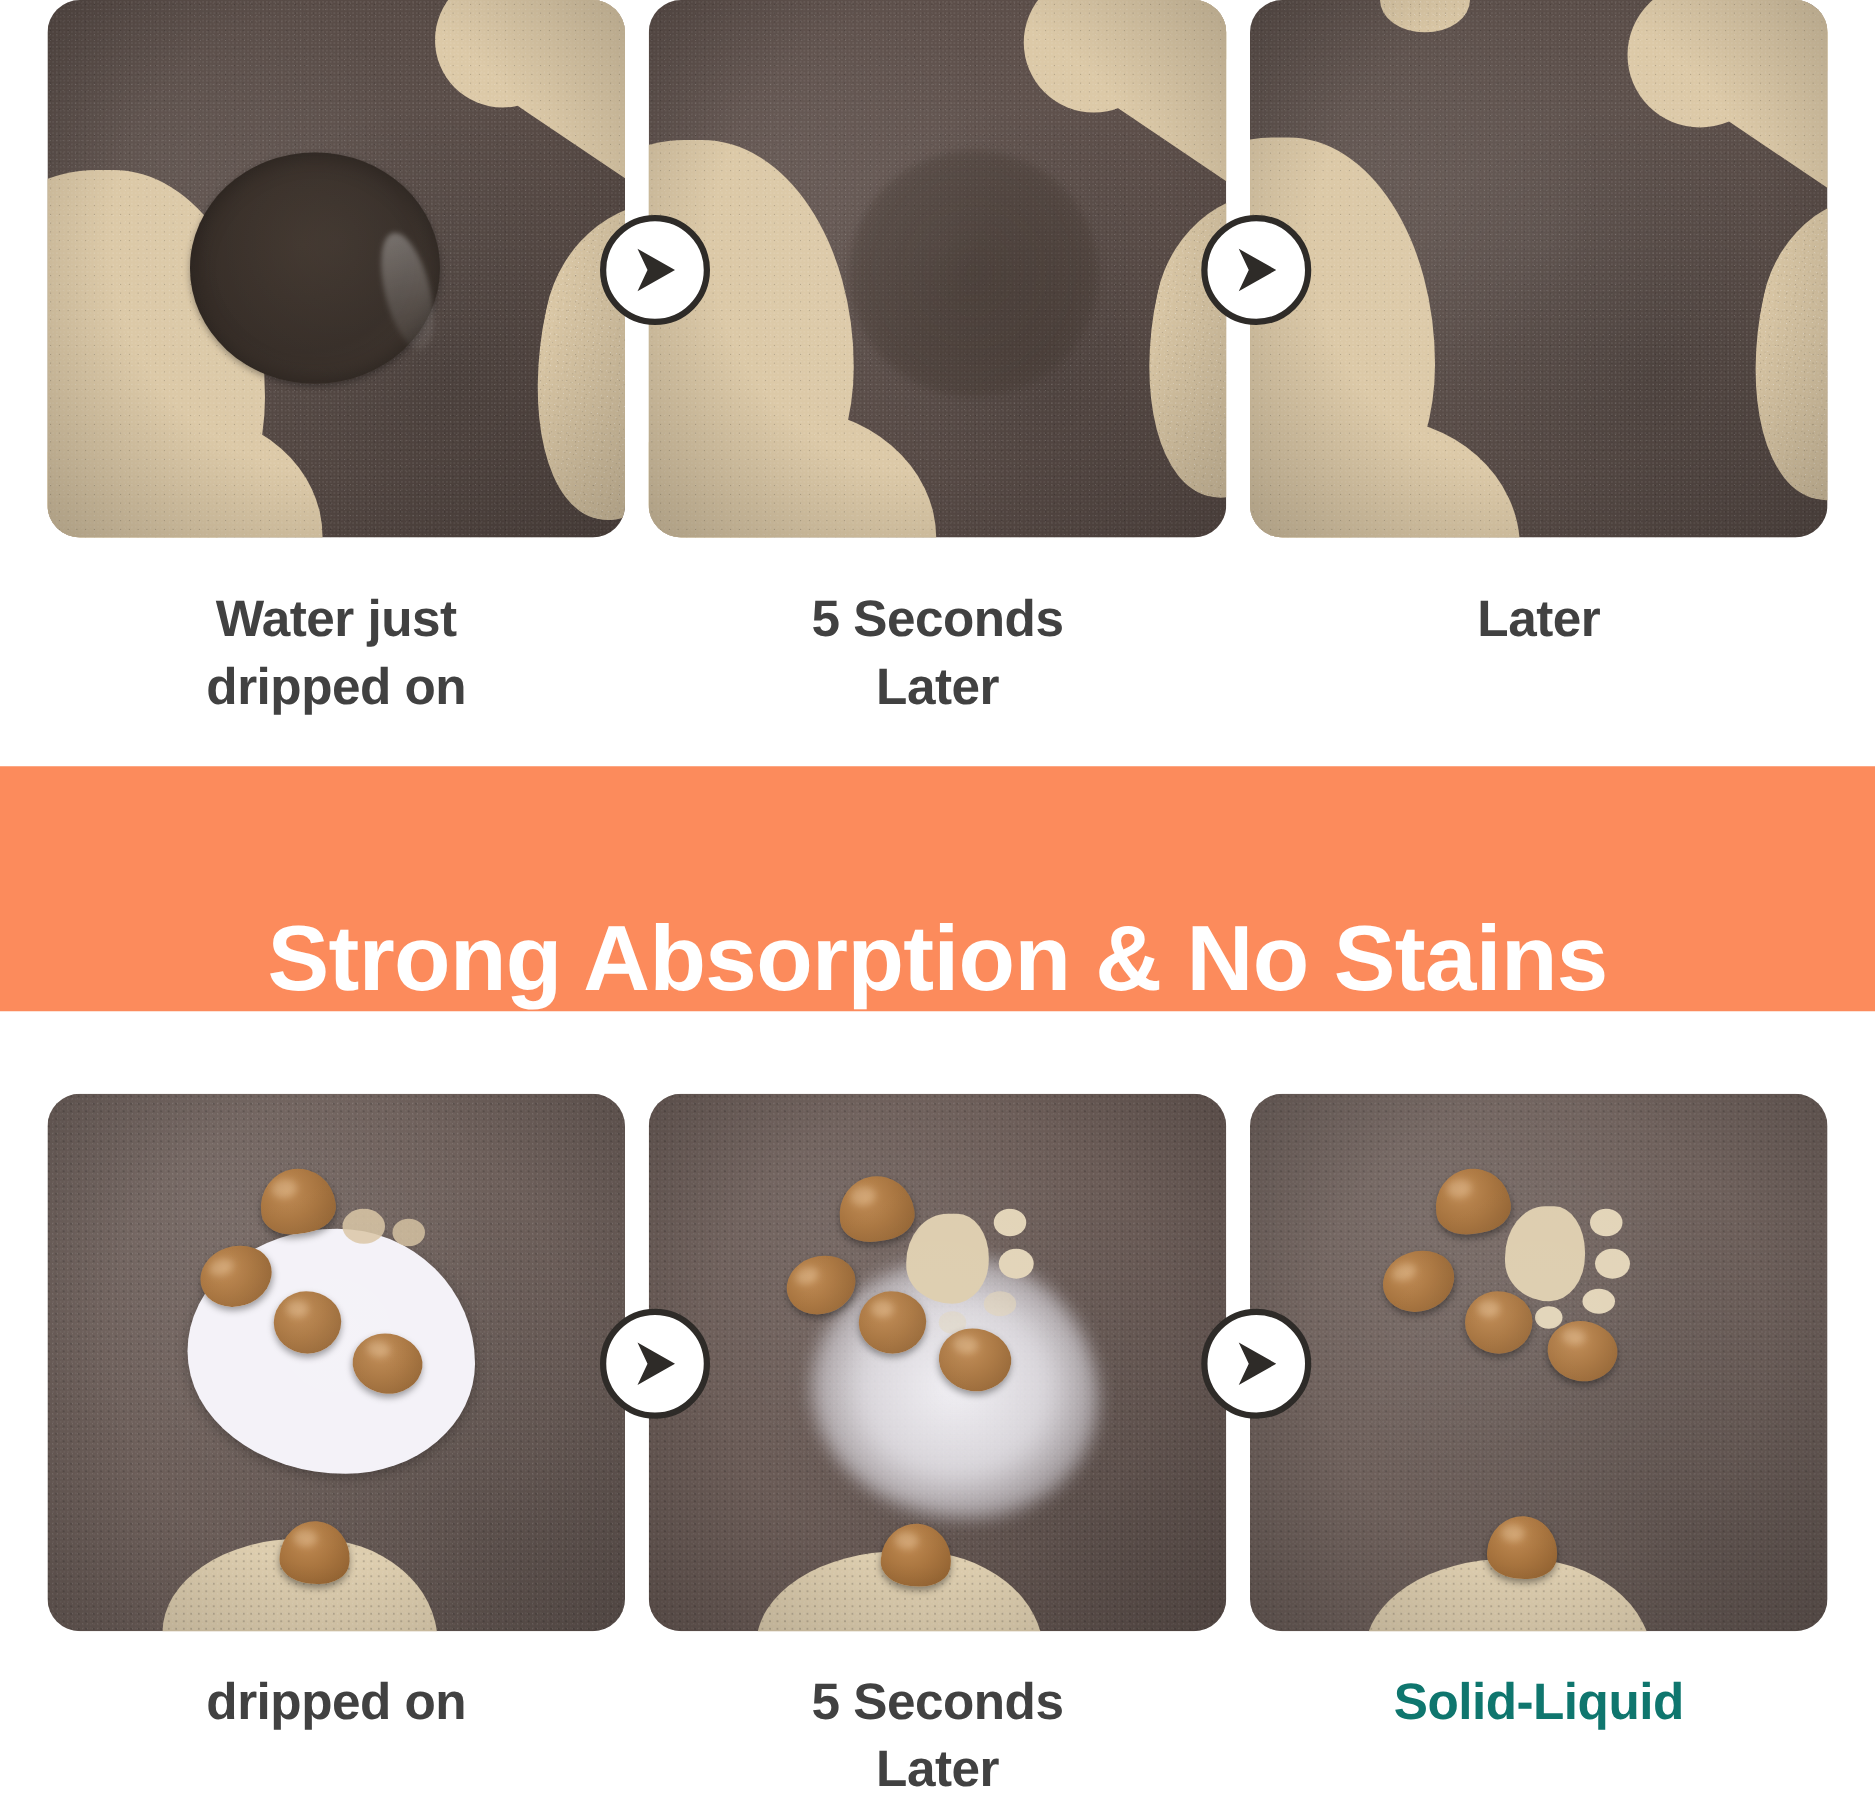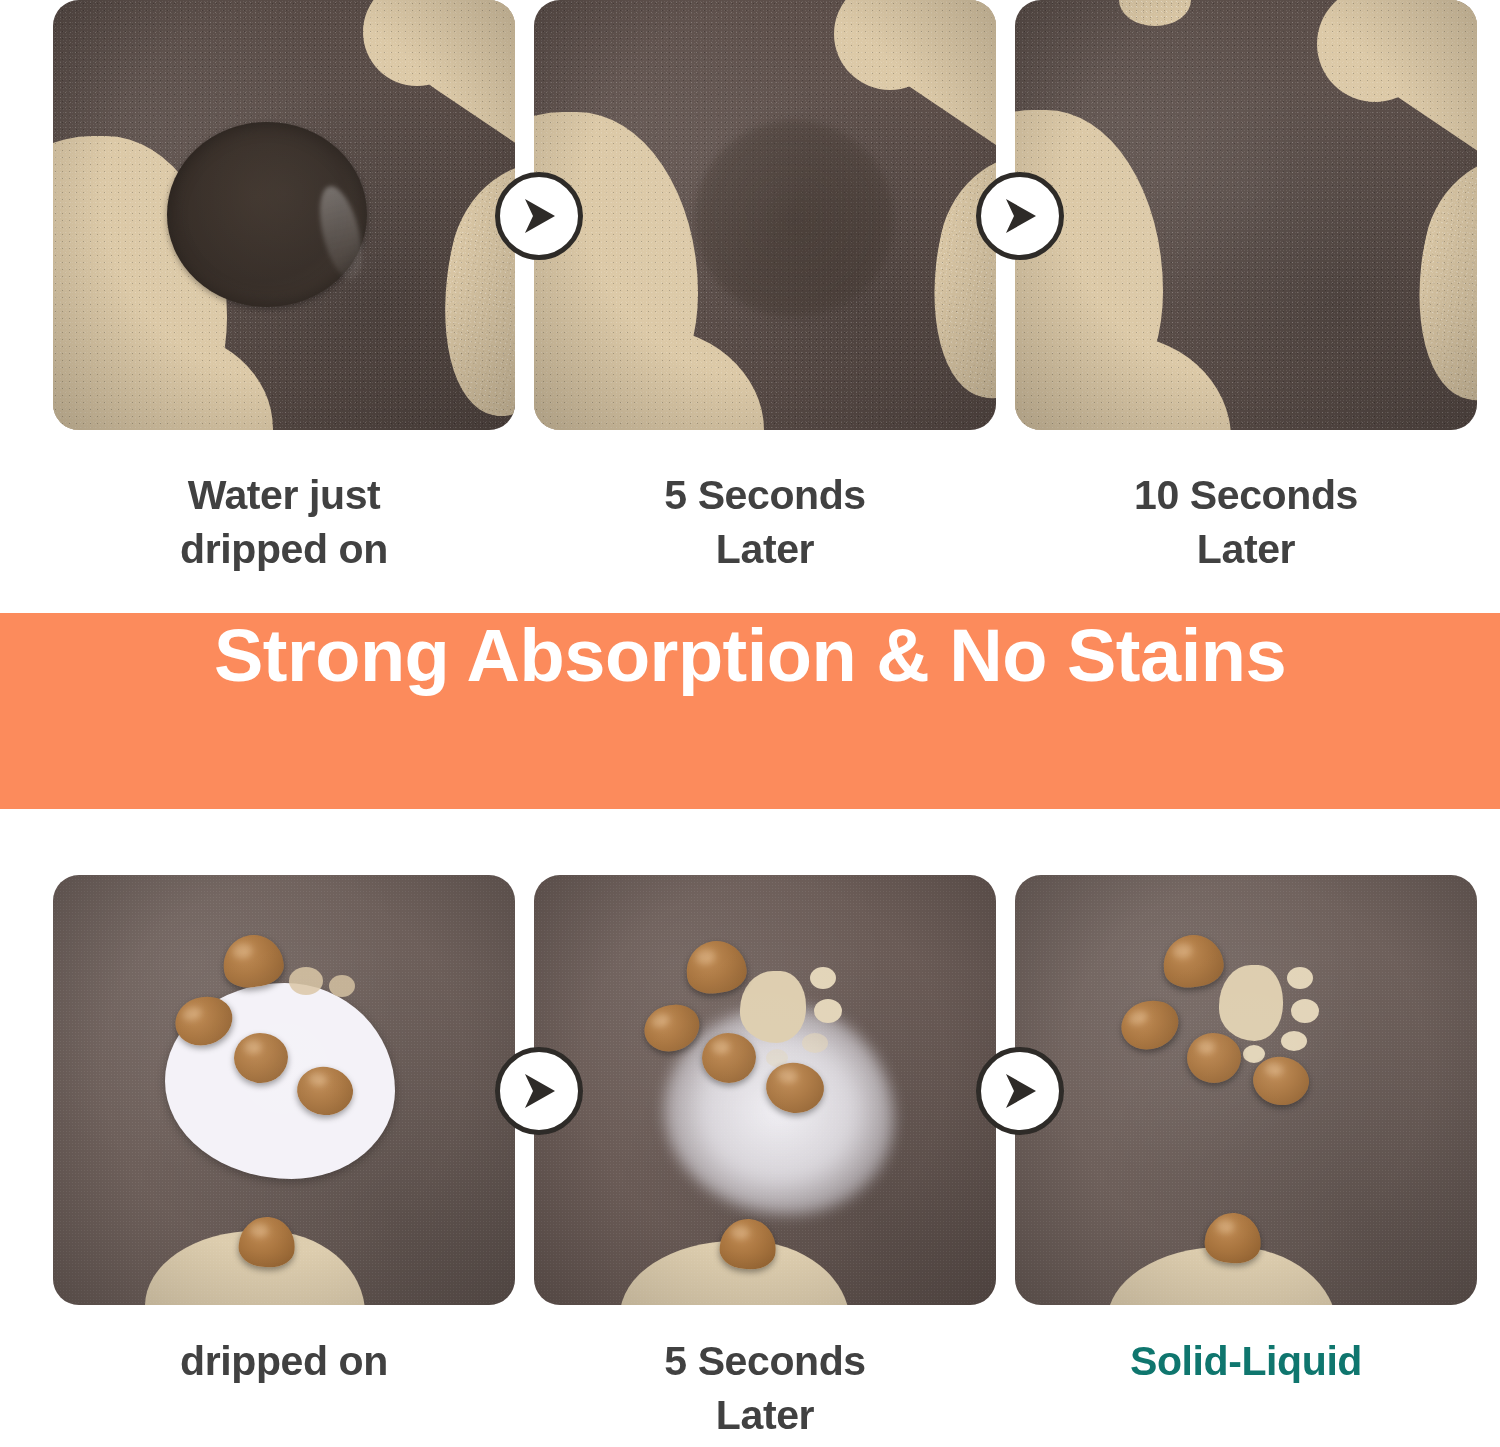--- a/index.html
+++ b/index.html
@@ -5,21 +5,21 @@
   html,body{margin:0;padding:0;background:#ffffff;}
   body{
     width:1500px;height:1447px;
     font-family:"Liberation Sans", sans-serif;
     -webkit-font-smoothing:antialiased;
     overflow:hidden;position:relative;
   }
 
   
   .row{
-    position:absolute;left:15px;width:1188px;
+    position:absolute;left:0;width:1188px;
   }
   .panels{
     position:relative;width:1500px;height:430px;
   }
   .panel{
     position:absolute;top:0;width:462px;height:430px;
     border-radius:26px;overflow:hidden;
   }
   .panel.p1{left:38px;}
   .panel.p2{left:519px;}
@@ -181,21 +181,21 @@
     box-sizing:border-box;
     display:flex;align-items:center;justify-content:center;
     z-index:9;
   }
   .arrow svg{display:block;}
 
   
   .banner{
     position:absolute;left:0;width:1500px;
     background:#FC8B5C;
-    display:flex;align-items:flex-start;justify-content:center;
+    display:flex;align-items:flex-end;justify-content:center;
   }
   .banner-text{
     color:#ffffff;
     font-size:74px;
     font-weight:bold;
     letter-spacing:-0.5px;
     font-family:"Liberation Sans", sans-serif;
     text-align:center;
     white-space:nowrap;
   }
@@ -273,21 +273,20 @@
   <div class="captions">
     <div class="caption c1">
       <div>Water just</div>
       <div>dripped on</div>
     </div>
     <div class="caption c2">
       <div>5 Seconds</div>
       <div>Later</div>
     </div>
     <div class="caption c3">
-      <div>10 Seconds</div>
       <div>Later</div>
     </div>
   </div>
 </div>
 
 <div class="banner" style="top:613px;height:196px;">
   <span class="banner-text">Strong Absorption &amp; No Stains</span>
 </div>
 
 <div class="row" style="top:875px;height:430px;">

